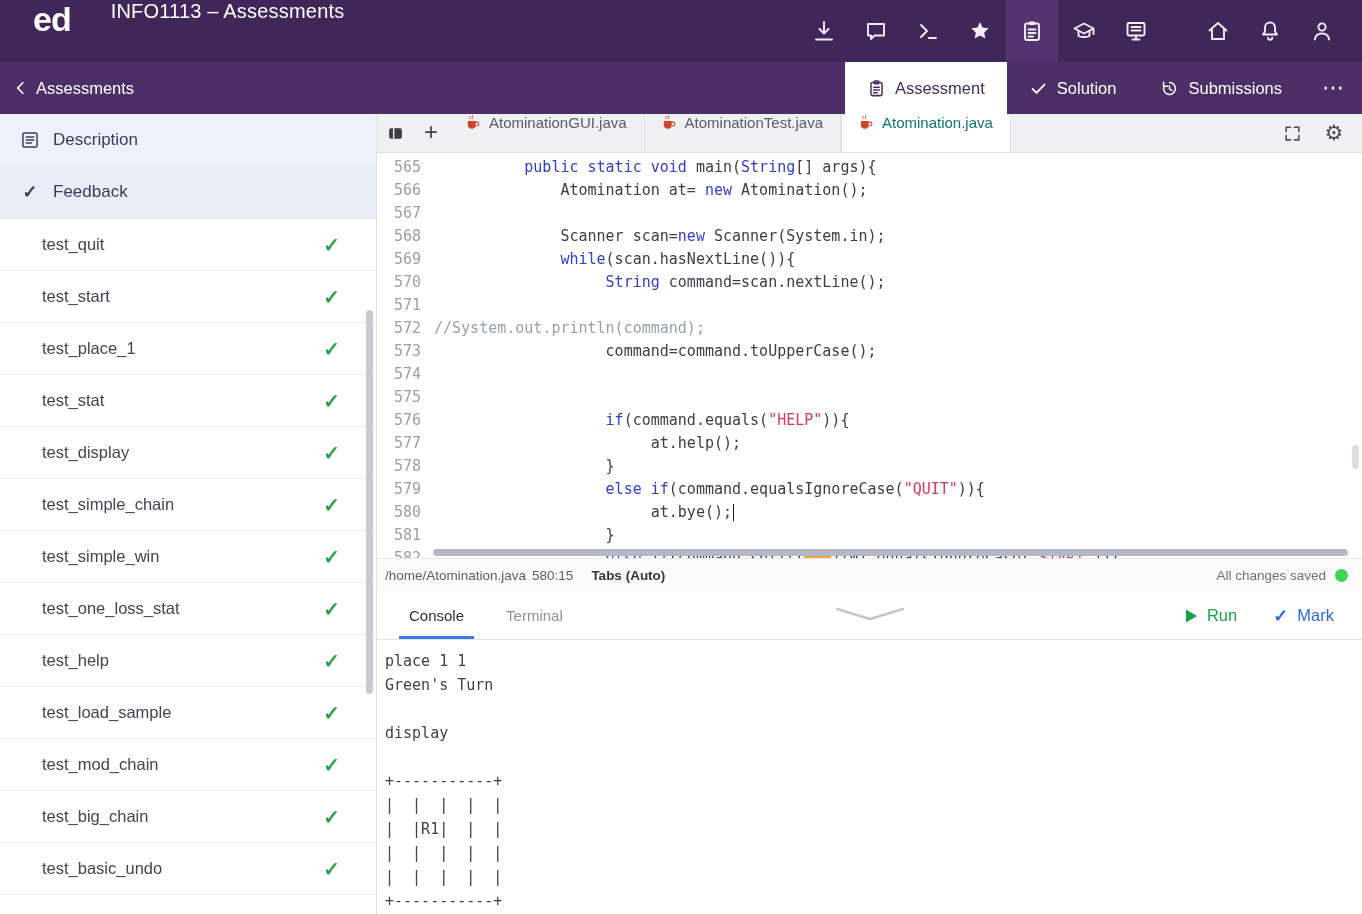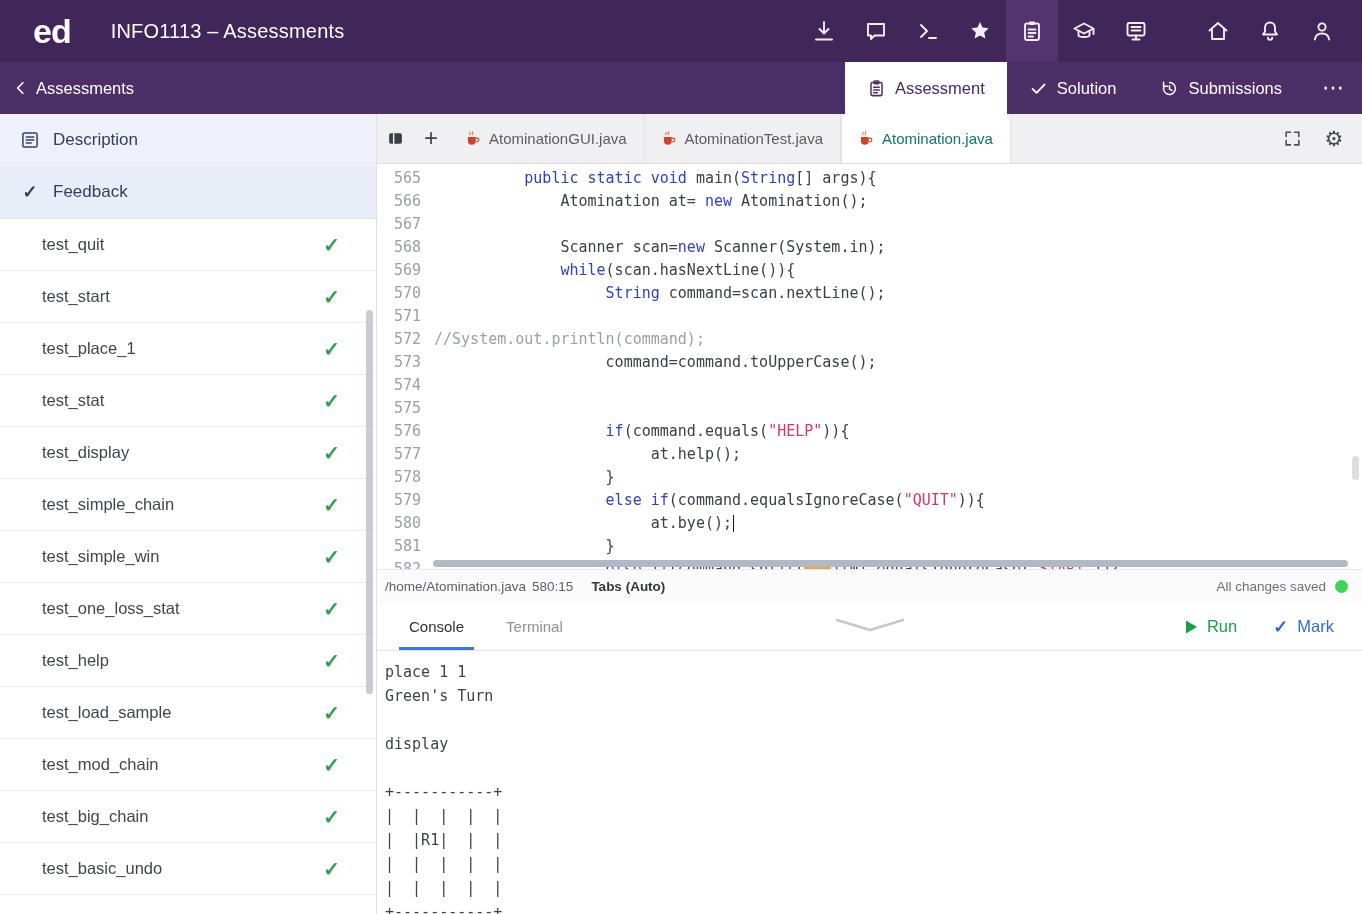--- a/index.html
+++ b/index.html
@@ -1,20 +1,20 @@
 <!DOCTYPE html>
 <html><head>
 <meta charset="utf-8">
 <style>
   html,body{margin:0;padding:0;}
   body{width:1362px;height:914px;overflow:hidden;background:#fff;font-family:"Liberation Sans",sans-serif;}
   .app{width:1362px;height:914px;display:flex;flex-direction:column;}
 
   
-  .topbar{flex:0 0 62px;background:#41265a;display:flex;align-items:center;color:#fff;}
+  .topbar{flex:0 0 62px;background:#41265a;display:flex;align-items:flex-start;color:#fff;}
   .logo{font-size:34px;font-weight:700;margin-left:33px;letter-spacing:-1px;cursor:pointer;}
   .topbar-title{font-size:20px;font-weight:500;margin-left:40px;letter-spacing:.2px;}
   .topbar-icons{margin-left:auto;display:flex;align-items:center;height:100%;padding-right:14px;}
   .tb-icon{width:52px;height:62px;display:flex;align-items:center;justify-content:center;cursor:pointer;}
   .tb-icon svg{width:24px;height:24px;stroke:#f2eef7;fill:none;stroke-width:1.9;stroke-linecap:round;stroke-linejoin:round;}
   .tb-icon.active{background:#54336f;}
   .tb-icon .filled{fill:#f2eef7;stroke:none;}
   .tb-gap{width:30px;}
 
   
@@ -43,21 +43,21 @@
   .side-scrollbar{position:absolute;right:3px;top:196px;width:7px;height:384px;background:#c8cbd3;border-radius:4px;cursor:pointer;}
 
   
   .main{flex:1;display:flex;flex-direction:column;min-width:0;background:#fff;}
 
   
   .editor-tabbar{flex:0 0 38px;background:#f0f0f3;border-bottom:1px solid #dfdfe3;display:flex;align-items:stretch;}
   .et-btn{width:36px;display:flex;align-items:center;justify-content:center;cursor:pointer;}
   .panel-toggle svg{width:17px;height:17px;}
   .plus-btn{font-size:24px;color:#3f434a;font-weight:400;padding-bottom:2px;}
-  .ed-tab{display:flex;gap:8px;padding:16px 17px;font-size:15px;color:#5a5d64;border-right:1px solid #e1e1e5;cursor:pointer;}
+  .ed-tab{display:flex;gap:8px;padding:0 17px;font-size:15px;color:#5a5d64;border-right:1px solid #e1e1e5;cursor:pointer;}
   .ed-tab:first-of-type{margin-left:26px;border-left:1px solid #e1e1e5;}
   .ed-tab.active{background:#fff;color:#0f766e;border-radius:7px 7px 0 0;border-left:1px solid #e1e1e5;}
   .ed-tab svg{width:15px;height:17px;}
   .tabbar-right{margin-left:auto;display:flex;align-items:center;gap:6px;padding-right:10px;}
   .fullscreen-btn svg{width:19px;height:19px;stroke:#4b4e54;fill:none;stroke-width:2;stroke-linecap:round;}
   .gear-btn{font-size:21px;color:#46494f;}
 
   
   .code-area{flex:0 0 405px;height:405px;position:relative;overflow:hidden;background:#fff;font-family:"DejaVu Sans Mono",monospace;font-size:15px;cursor:text;}
   .lines{padding-top:3px;}

